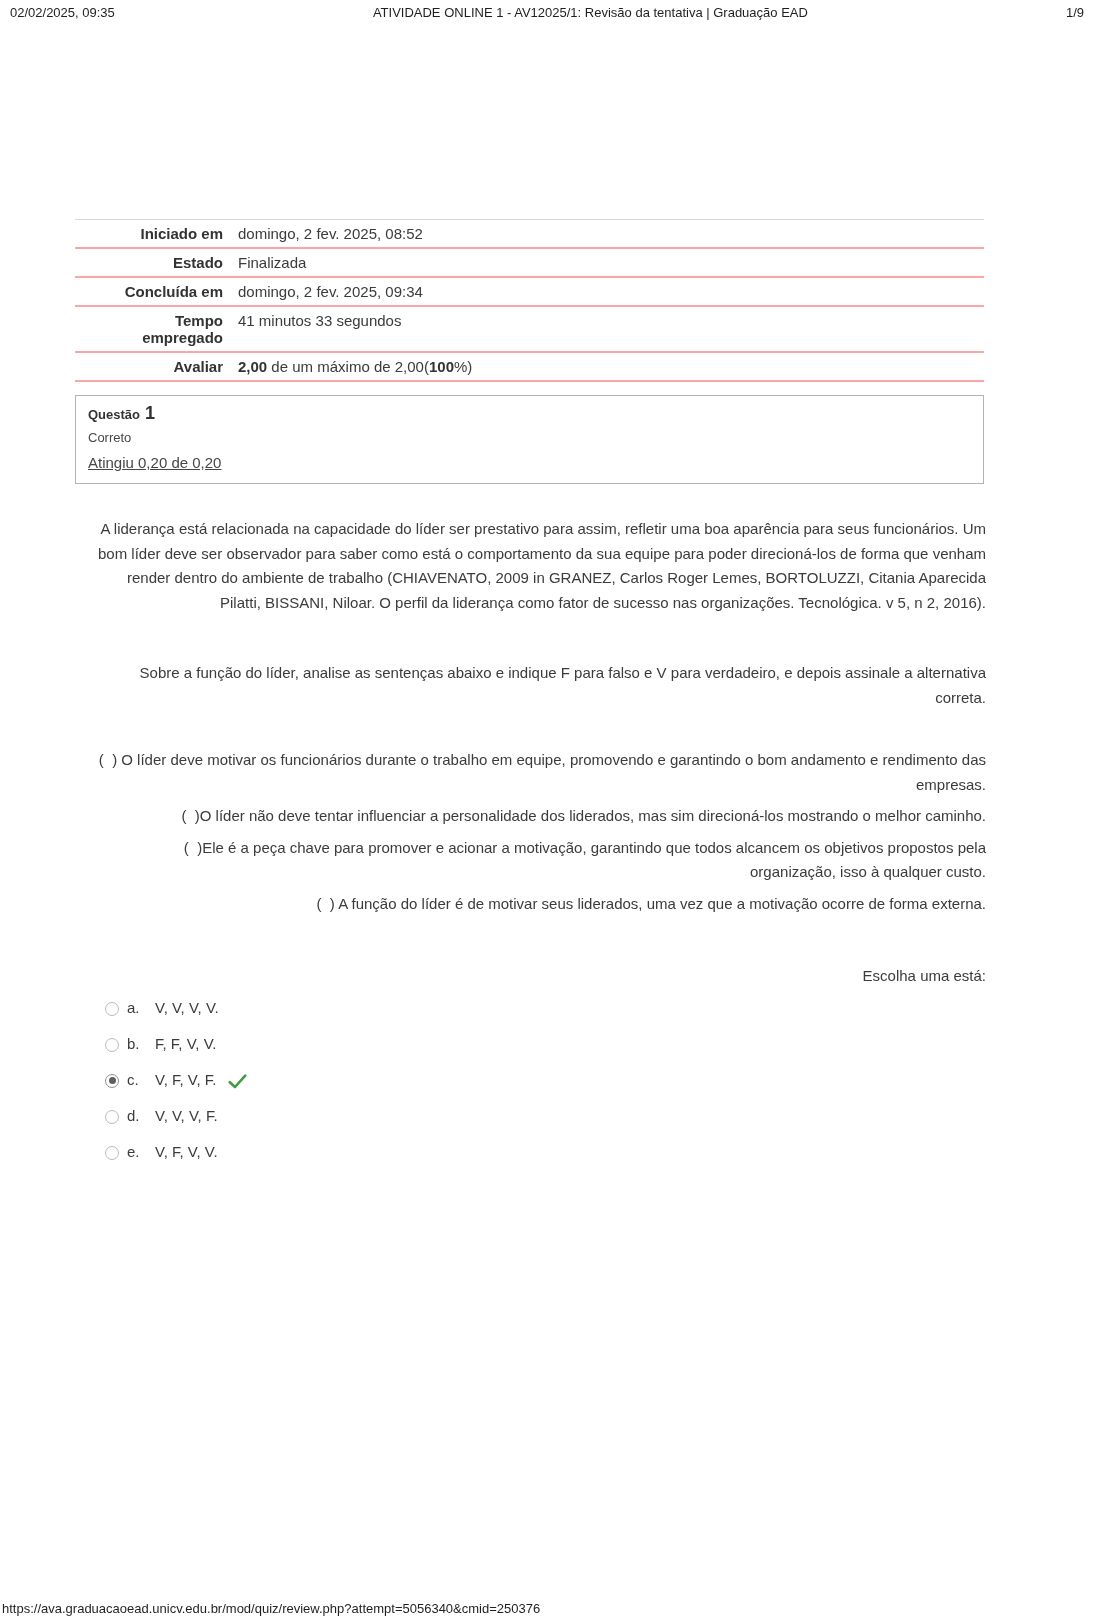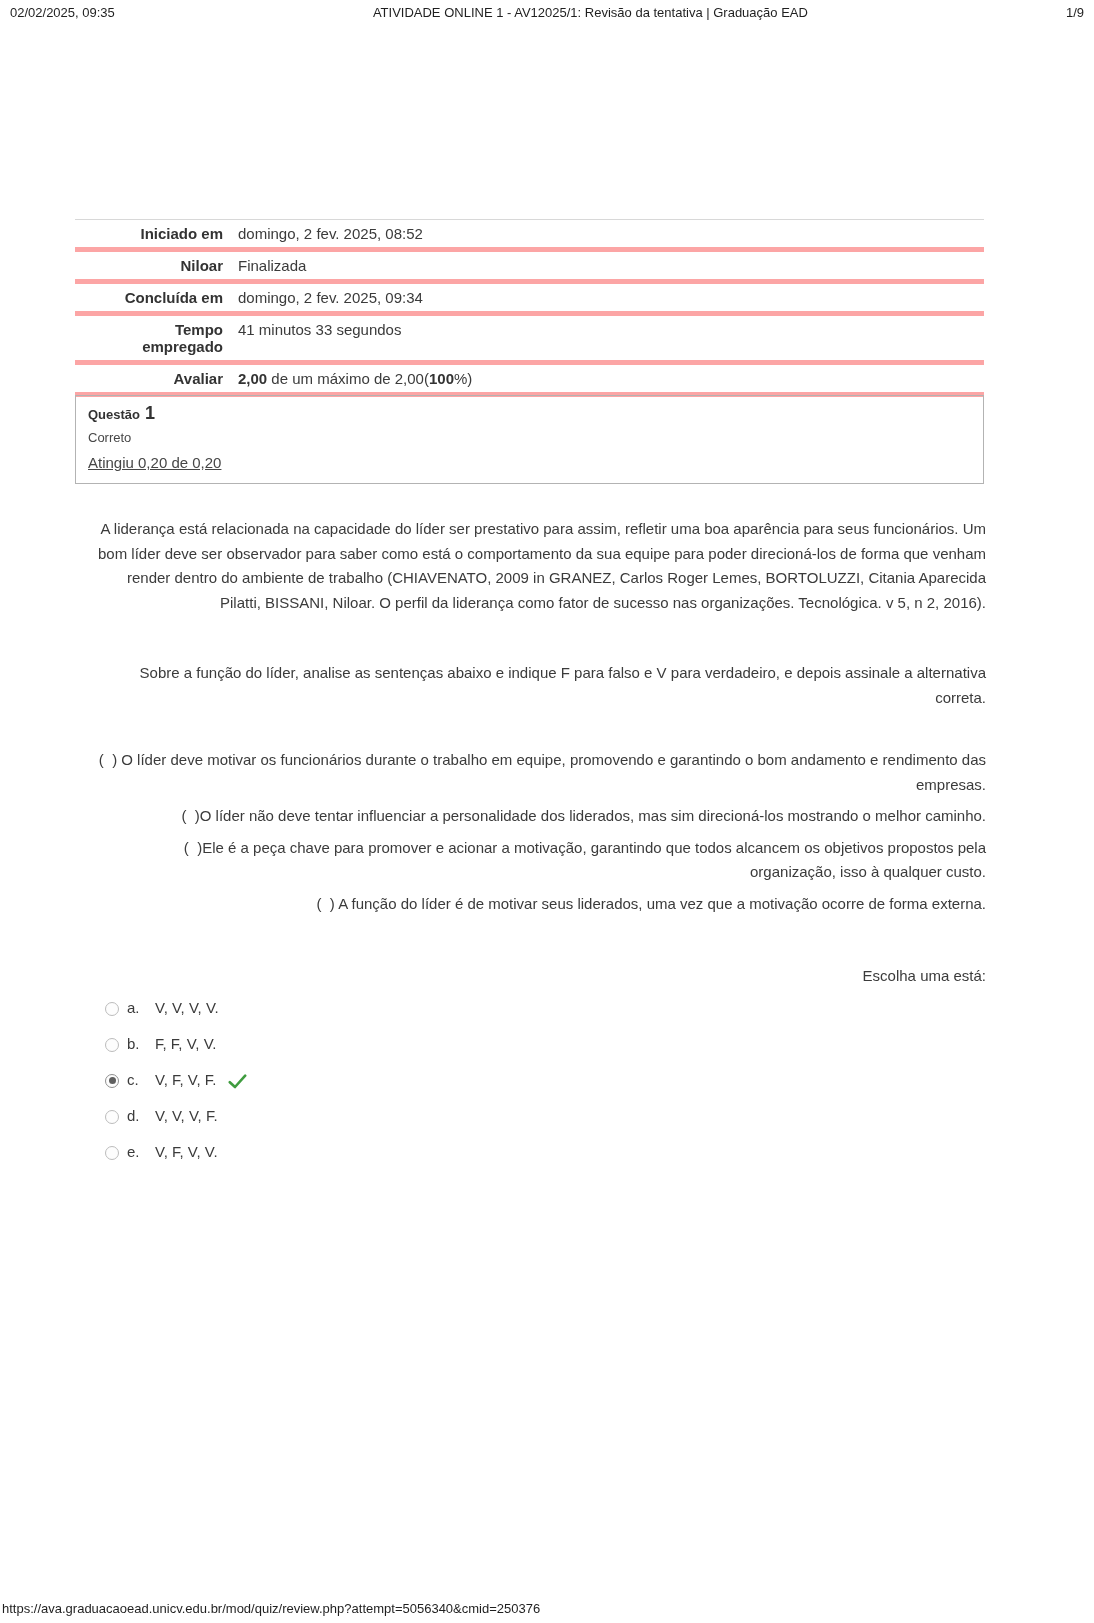--- a/index.html
+++ b/index.html
@@ -26,21 +26,21 @@
     display:flex; justify-content:space-between;
     font-size:13px; color:#1f1f1f;
   }
 
   
   .summary {
     position:absolute; top:219px; left:75px; width:909px;
     border-collapse:collapse;
     font-size:15px; color:#3b3b3b;
   }
-  .summary tr { border-top:1px solid #d8d8d8; border-bottom:5px solid #fca5a5; }
+  .summary tr { border-top:1px solid #d8d8d8; border-bottom:2px solid #fca5a5; }
   .summary th {
     box-sizing:border-box; width:148px;
     text-align:right; vertical-align:top;
     font-weight:bold; color:#333333;
     padding:5px 0 5px 20px;
   }
   .summary td {
     vertical-align:top;
     padding:5px 0 5px 15px;
   }
@@ -100,21 +100,21 @@
     <span class="ph-right">1/9</span>
   </header>
 
   <table class="summary">
     <tbody>
       <tr>
         <th>Iniciado em</th>
         <td>domingo, 2 fev. 2025, 08:52</td>
       </tr>
       <tr>
-        <th>Niloar</th>
+        <th>Estado</th>
         <td>Finalizada</td>
       </tr>
       <tr>
         <th>Concluída em</th>
         <td>domingo, 2 fev. 2025, 09:34</td>
       </tr>
       <tr>
         <th>Tempo empregado</th>
         <td>41 minutos 33 segundos</td>
       </tr>

